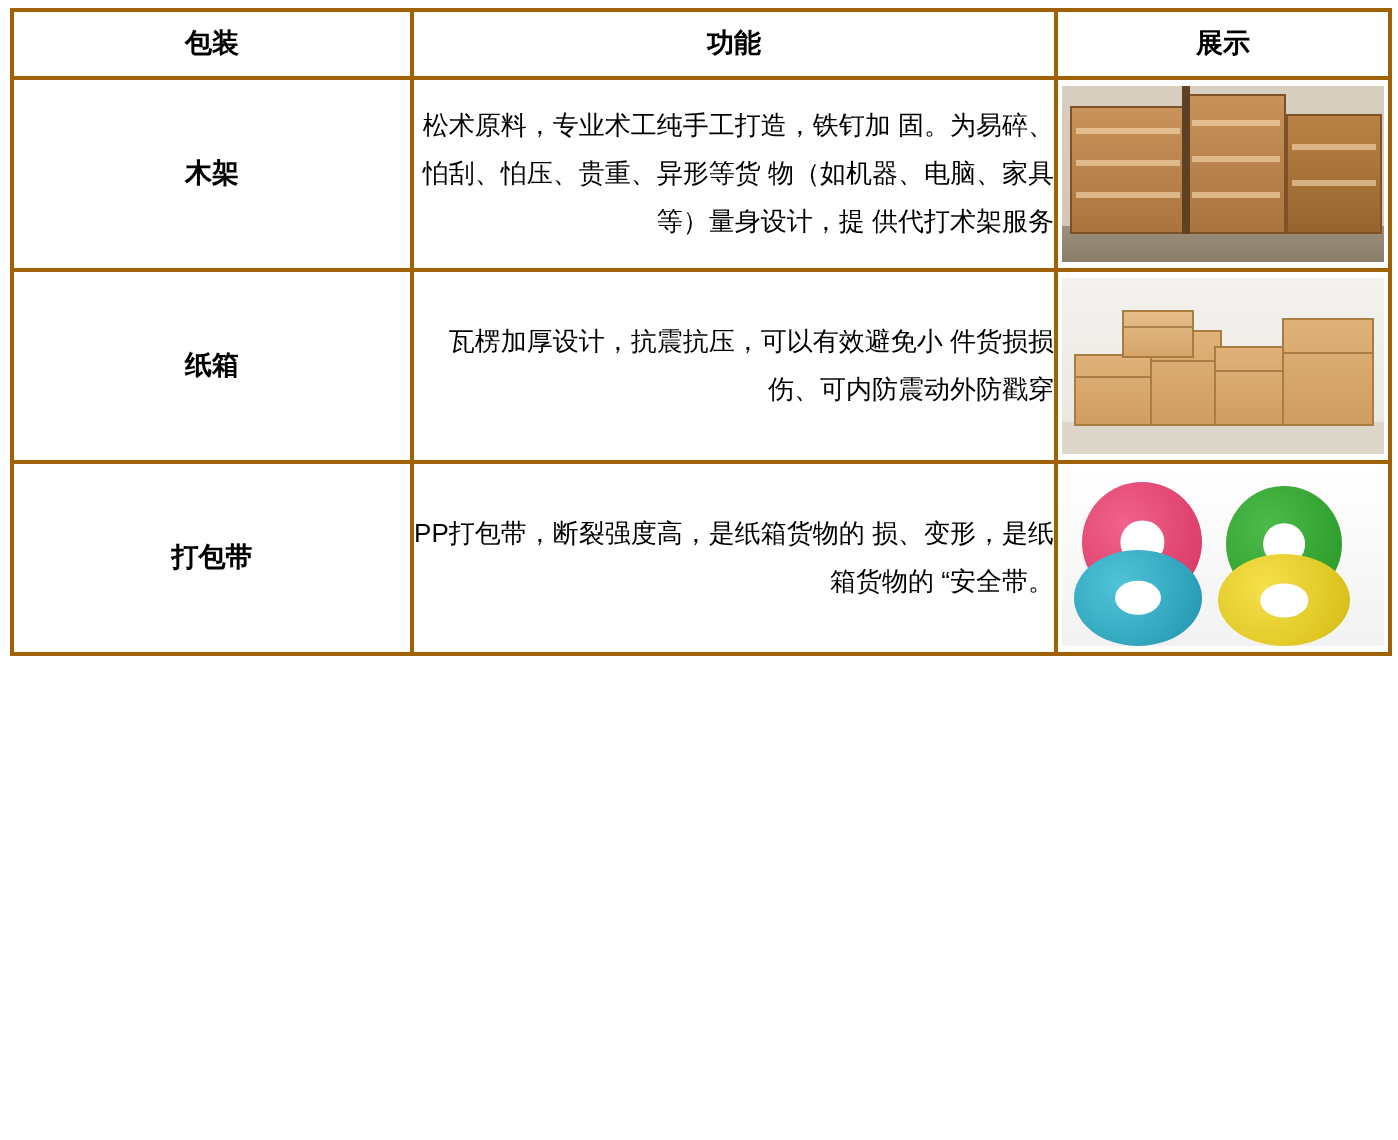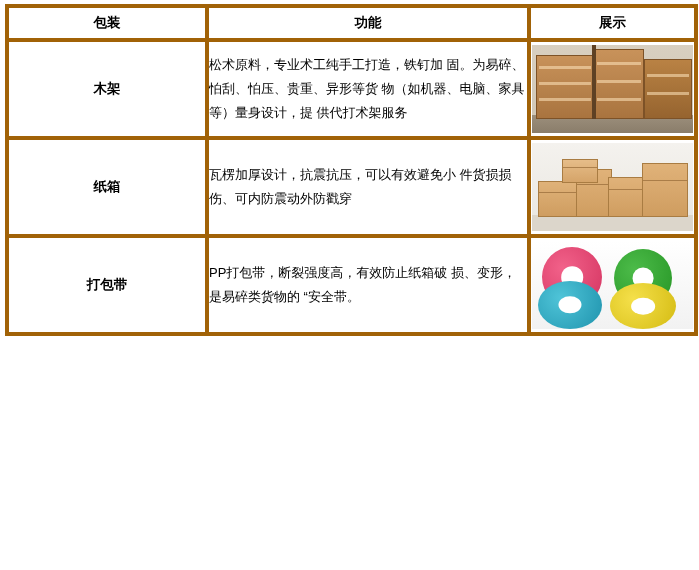--- a/index.html
+++ b/index.html
@@ -21,21 +21,21 @@
     box-sizing: border-box;
   }
   table.pkg-table {
     border-collapse: collapse;
     width: 689px;
     margin: 4px 0 0 5px;
     table-layout: fixed;
   }
   table.pkg-table th,
   table.pkg-table td {
-    border: 4px solid #a16207;
+    border: 2px solid #a16207;
     padding: 0;
     vertical-align: middle;
     box-sizing: border-box;
   }
   col.c-name { width: 200px; }
   col.c-func { width: 322px; }
   col.c-img  { width: 167px; }
 
   thead th {
     height: 34px;
@@ -48,21 +48,21 @@
     text-align: center;
     font-size: 13.5px;
     font-weight: bold;
     padding: 4px 8px;
     line-height: 1.6;
   }
   td.func-cell {
     font-size: 13px;
     line-height: 1.85;
     padding: 10px 14px 10px 12px;
-    text-align: left;
+    text-align: right;
   }
   td.img-cell {
     padding: 0;
     text-align: center;
     vertical-align: middle;
   }
   .photo {
     width: 161px;
     height: 88px;
     margin: 3px auto;
@@ -241,21 +241,21 @@
             <span class="box b3"></span>
             <span class="box b4"></span>
             <span class="box b5"></span>
           </span>
         </td>
       </tr>
 
 
       <tr>
         <td class="name-cell">打包带</td>
-        <td class="func-cell">PP打包带，断裂强度高，有效防止纸箱破 损、变形，是易碎类货物的 “安全带。</td>
+        <td class="func-cell">PP打包带，断裂强度高，是纸箱货物的 损、变形，是纸箱货物的 “安全带。</td>
         <td class="img-cell">
           <span class="photo ph-straps">
             <span class="roll r-pink">
               <span class="hole"></span>
             </span>
             <span class="roll r-green">
               <span class="hole"></span>
             </span>
             <span class="roll r-blue">
               <span class="hole"></span>

